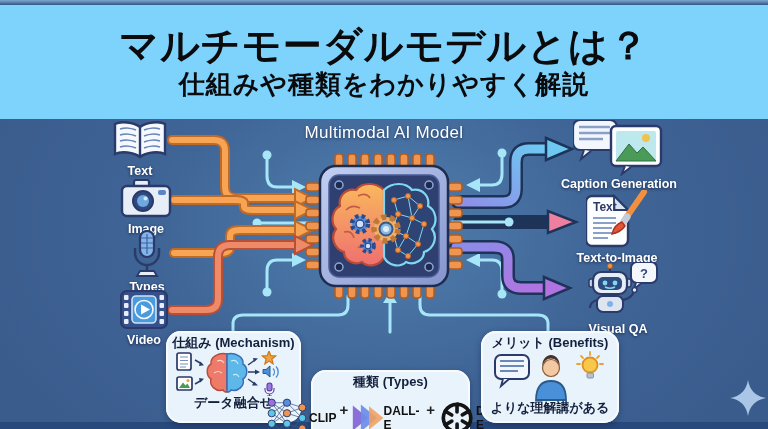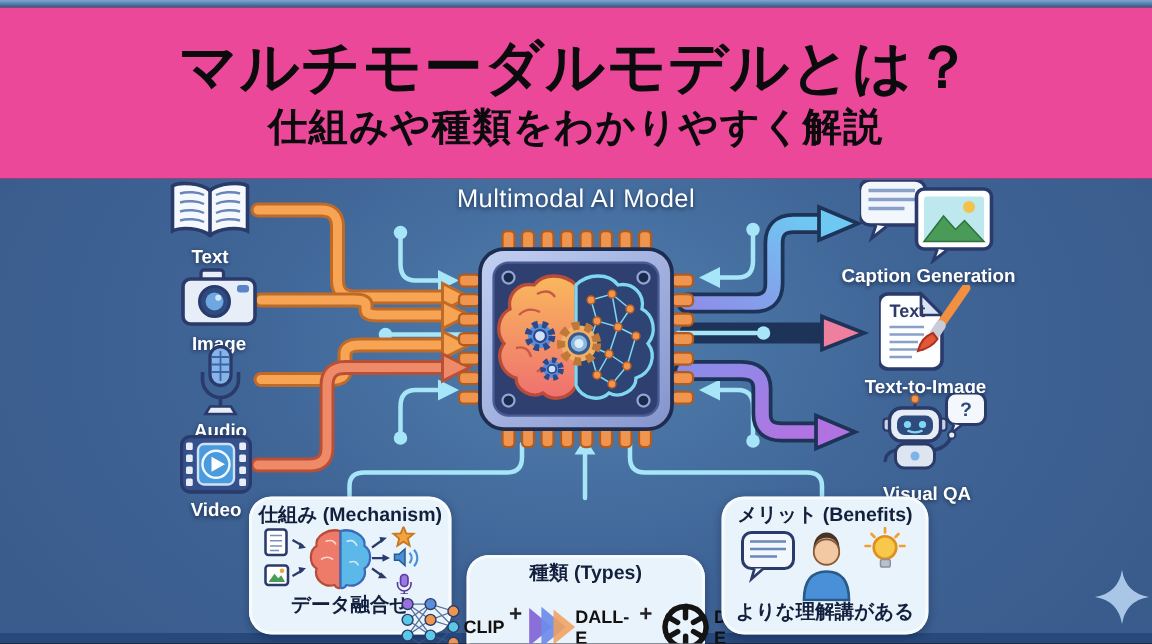--- a/index.html
+++ b/index.html
@@ -1,20 +1,20 @@
 <!DOCTYPE html>
 <html><head>
 <meta charset="utf-8">
 <style>
   html,body{margin:0;padding:0;background:#222;}
   .stage{position:relative;width:768px;height:429px;overflow:hidden;
     font-family:"Liberation Sans","DejaVu Sans",sans-serif;}
   .bar-top{position:absolute;top:0;left:0;right:0;height:5px;
     background:linear-gradient(#7fa8d0,#2e5688);}
-  .banner{position:absolute;top:5px;left:0;right:0;height:114px;background:#ec4899;
+  .banner{position:absolute;top:5px;left:0;right:0;height:114px;background:#7dd3fc;
     display:flex;flex-direction:column;align-items:center;justify-content:center;}
   .title1{font-size:39px;font-weight:900;color:#0b0b0e;letter-spacing:1px;line-height:1.15;}
   .title2{font-size:26px;font-weight:900;color:#0b0b0e;letter-spacing:1px;line-height:1.2;}
   .main-bg{position:absolute;top:119px;left:0;right:0;bottom:7px;
     background:radial-gradient(ellipse 430px 300px at 384px 110px,#4f7fae 0%,#3f6496 55%,#3a5c8d 100%);}
   .bar-bottom{position:absolute;bottom:0;left:0;right:0;height:7px;background:#27497c;}
   .overlay{position:absolute;top:0;left:0;}
   .abs{position:absolute;}
   .io-label{position:absolute;transform:translateX(-50%);color:#fff;font-weight:bold;
     font-size:12.5px;text-shadow:0 1px 3px rgba(4,12,40,.65);white-space:nowrap;}
@@ -250,21 +250,21 @@
   </svg>
   <div class="io-label" style="left:146px;top:222px;">Image</div>
 
   <svg class="abs" style="left:132px;top:230px;" width="30" height="48" viewBox="0 0 30 48">
     <rect x="8" y="1" width="14" height="26" rx="7" fill="#85b4e8" stroke="#2a3a6a" stroke-width="2.2"></rect>
     <path d="M9,8 H21 M9,13 H21 M9,18 H21 M15,4 V24" stroke="#3e62a2" stroke-width="1.2"></path>
     <path d="M3,18 v5 a12,12 0 0 0 24,0 v-5" fill="none" stroke="#2a3a6a" stroke-width="2.4"></path>
     <path d="M15,36 V41" stroke="#2a3a6a" stroke-width="2.4"></path>
     <path d="M8,41 h14 l3,5 H5 Z" fill="#e8eef8" stroke="#2a3a6a" stroke-width="1.8"></path>
   </svg>
-  <div class="io-label" style="left:147px;top:280px;">Audio</div>
+  <div class="io-label" style="left:147px;top:280px;">Types</div>
 
   <svg class="abs" style="left:120px;top:290px;" width="48" height="40" viewBox="0 0 48 40">
     <rect x="1" y="1" width="46" height="37" rx="6" fill="#35508a" stroke="#2a3a6a" stroke-width="2.2"></rect>
     <g fill="#e8eef8">
         <rect x="4" y="5" width="4.5" height="5" rx="1"></rect>
         <rect x="4" y="13" width="4.5" height="5" rx="1"></rect>
       <rect x="4" y="21" width="4.5" height="5" rx="1"></rect>
         <rect x="4" y="29" width="4.5" height="5" rx="1"></rect>
       <rect x="39.5" y="5" width="4.5" height="5" rx="1"></rect>
         <rect x="39.5" y="13" width="4.5" height="5" rx="1"></rect>

